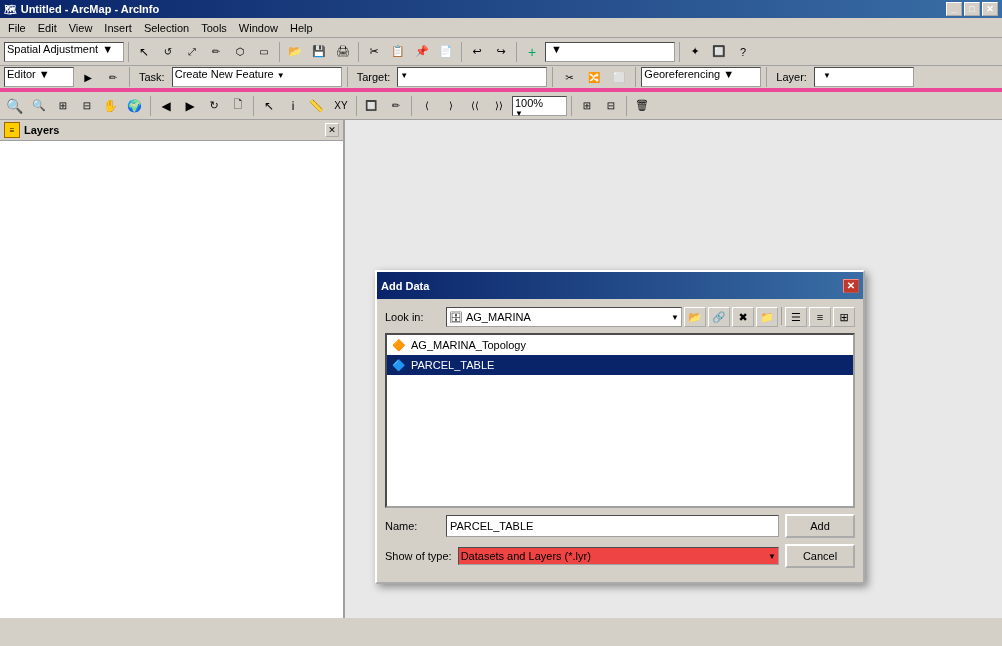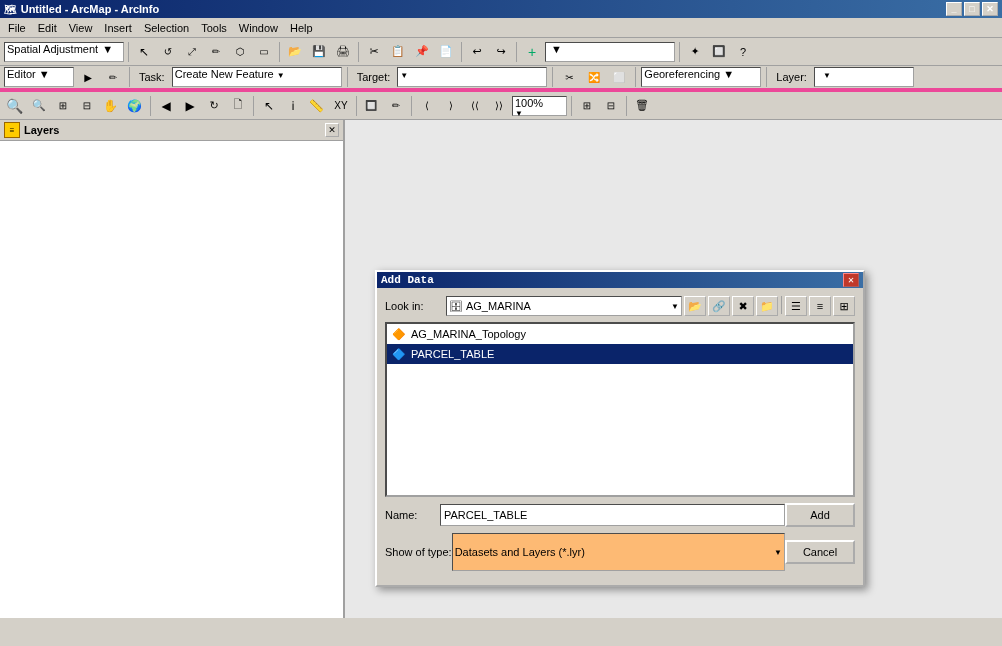--- a/index.html
+++ b/index.html
@@ -157,27 +157,26 @@
     }
     .dialog {
       background: #d4d0c8;
       border: 2px outset #fff;
       width: 490px;
       box-shadow: 3px 3px 8px rgba(0,0,0,0.4);
     }
     .dialog-title-bar {
       background: linear-gradient(to right, #0a246a, #3a6ea5);
       color: white;
-      height: 16px;
+      height: 27px;
       display: flex;
       align-items: center;
       padding: 0 4px;
       font-size: 11px;
       font-weight: bold;
-      font-family: Liberation Mono, monospace;
     }
     .dialog-title-close {
       margin-left: auto;
       width: 16px; height: 14px;
       background: #c0392b;
       border: 1px outset #ff8888;
       display: flex; align-items: center; justify-content: center;
       cursor: pointer;
       color: white;
       font-size: 10px;
@@ -244,42 +243,43 @@
       border: 1px outset #fff;
       display: flex; align-items: center; justify-content: center;
       cursor: pointer;
       font-size: 11px;
     }
 
     
     .dialog-bottom-row {
       display: flex;
       align-items: center;
+      gap: 6px;
       margin-bottom: 6px;
     }
     .dialog-text-input {
       flex: 1;
       height: 22px;
       border: 1px inset #a0a0a0;
       background: white;
       font-size: 11px;
       padding: 0 3px;
     }
     .dialog-btn {
       width: 70px; height: 24px;
       background: #d4d0c8;
       border: 2px outset #fff;
       font-size: 11px;
       cursor: pointer;
       display: flex; align-items: center; justify-content: center;
     }
     .dialog-type-dropdown {
       flex: 1;
-      height: 38px;
-      background: #fdba74;
+      height: 18px;
+      background: #ef4444;
       border: 1px inset #a0a0a0;
       font-size: 11px;
       padding: 8px 2px;
       display: flex; align-items: center; justify-content: space-between;
     }
 
   </style>
 </head>
 <body>
 

